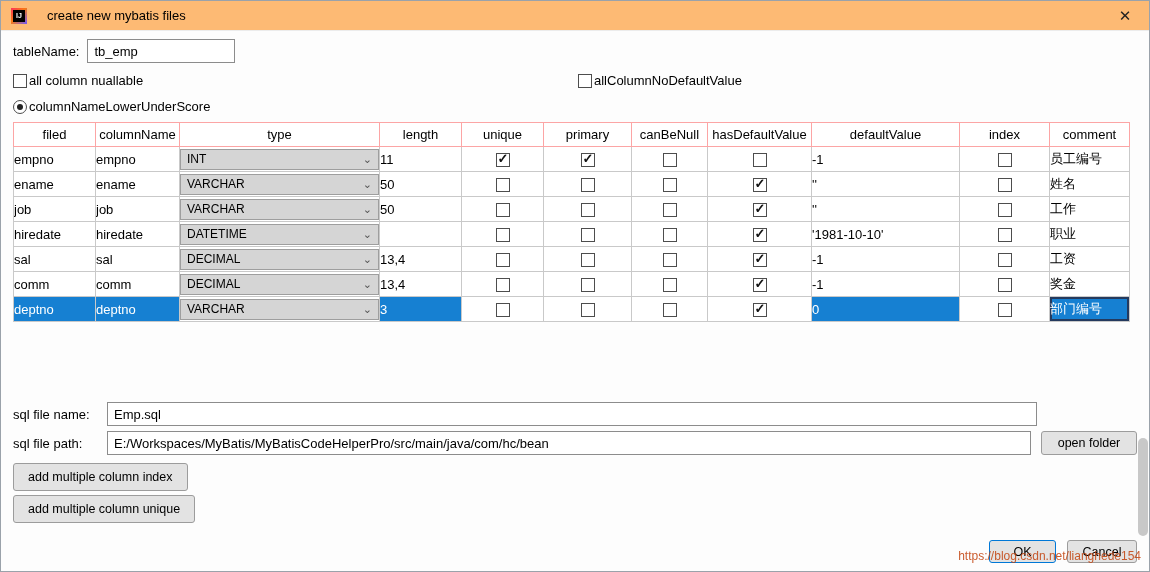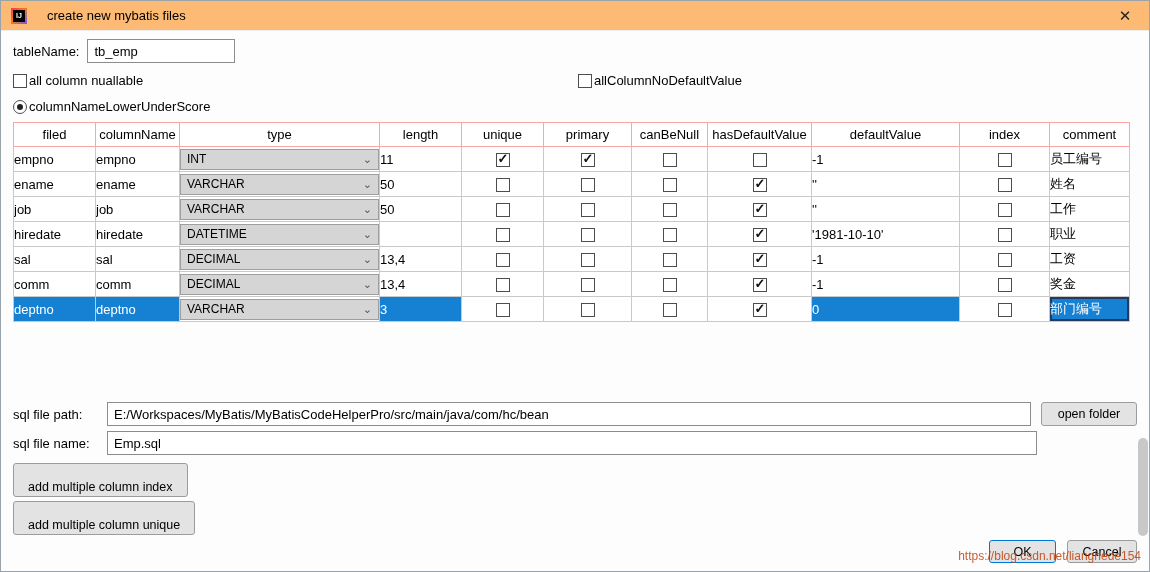--- a/index.html
+++ b/index.html
@@ -30,21 +30,21 @@
   .dd{height:21px;background:#d5d5d5;border:1px solid #9e9e9e;display:flex;align-items:center;justify-content:space-between;padding:0 6px;font-size:12px;cursor:default}
   .dd .chev{color:#555;font-size:11px;line-height:1}
   tr.selected td.hl{background:var(--selection-blue,#1680d2);color:#fff}
   tr.selected td.comment{box-shadow:inset 0 0 0 2px #243a5e}
   .file-row{display:flex;align-items:center;gap:10px;margin:5px 12px 0}
   .flabel{width:84px;flex:0 0 84px}
   .fname{flex:1;margin-right:100px}
   .fpath{flex:1}
   .btn,.wide-btn,.of-btn{font-family:"Liberation Sans",sans-serif;font-size:12.5px;background:#e3e3e3;border:1px solid #9c9c9c;border-radius:3px;cursor:pointer;color:#000}
   .of-btn{height:24px;width:96px;flex:0 0 96px}
-  .wide-btn{display:block;margin:8px 12px 0 12px;height:28px;padding:16px 14px}
+  .wide-btn{display:block;margin:8px 12px 0 12px;height:28px;padding:0 14px}
   .wide-btn + .wide-btn{margin-top:4px}
   .dlg-buttons{position:absolute;right:12px;bottom:8px;display:flex;gap:11px}
   .btn{height:23px;width:70px}
   .btn.ok{width:67px;border-color:var(--accent-blue,#0078d7)}
   .scroll-thumb{position:absolute;right:1px;top:437px;width:10px;height:98px;background:#c8c8c8;border-radius:5px}
   .watermark{position:absolute;right:8px;bottom:8px;font-size:12px;color:#c2410c;opacity:.85;z-index:5;pointer-events:none}
 </style>
 </head>
 <body>
 
@@ -229,30 +229,30 @@
           <td class="cbc"><span class="cb"></span></td>
           <td class="cbc"><span class="cb on" data-glyph="✓"></span></td>
           <td class="txt hl">0</td>
           <td class="cbc"><span class="cb"></span></td>
           <td class="txt hl comment">部门编号</td>
         </tr>
       </tbody>
   </table>
 
   <div class="file-row">
+    <label class="flabel">sql file name:</label>
+    <input class="field-input fname" value="Emp.sql" style="">
+  </div>
+
+  <div class="file-row">
     <label class="flabel">sql file path:</label>
     <input class="field-input fpath" value="E:/Workspaces/MyBatis/MyBatisCodeHelperPro/src/main/java/com/hc/bean" style="">
     <button class="of-btn">open folder</button>
   </div>
 
-  <div class="file-row">
-    <label class="flabel">sql file name:</label>
-    <input class="field-input fname" value="Emp.sql" style="">
-  </div>
-
   <button class="wide-btn">add multiple column index</button>
   <button class="wide-btn">add multiple column unique</button>
 
   <div class="dlg-buttons">
     <button class="btn ok">OK</button>
     <button class="btn">Cancel</button>
   </div>
 
   <div class="scroll-thumb"></div>
   <div class="watermark">https://blog.csdn.net/lianghede154</div>

